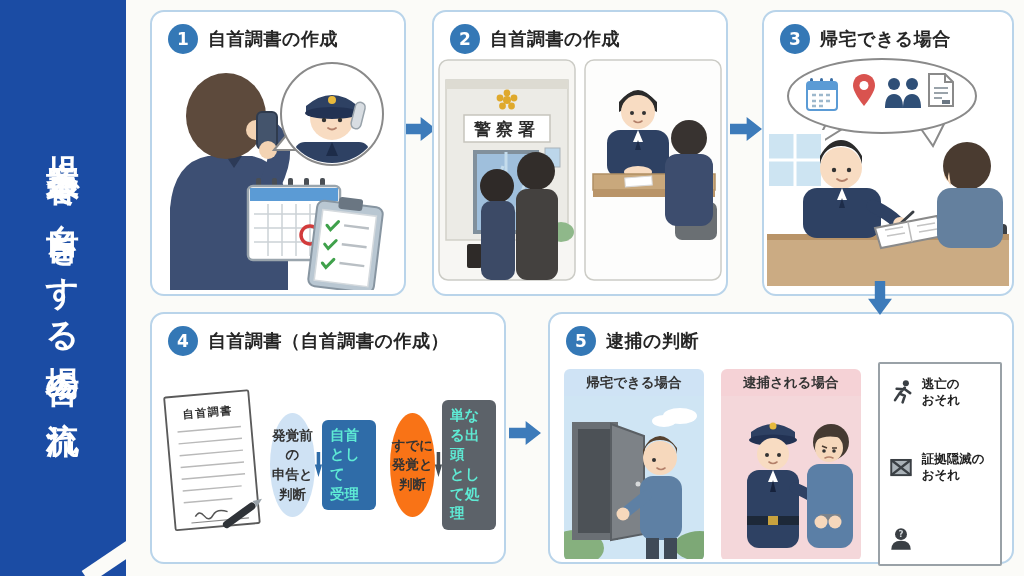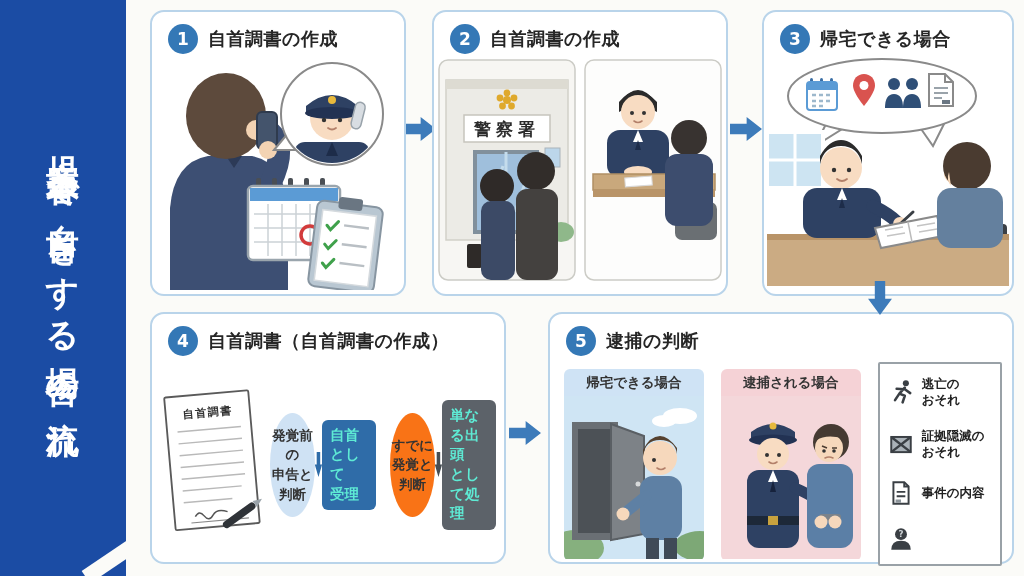--- a/index.html
+++ b/index.html
@@ -383,29 +383,20 @@
         <div class="crit-row">
           <svg width="26" height="26" viewBox="0 0 24 24">
             <rect x="3" y="5.5" width="18" height="14" fill="#aab2b8" stroke="#3a3f44" stroke-width="1.8"></rect>
             <path d="M3 5.5 L21 19.5 M21 5.5 L3 19.5" stroke="#3a3f44" stroke-width="2.2"></path>
           </svg>
           <div class="crit-label">証拠隠滅の
 おそれ</div>
         </div>
         <div class="crit-row">
           <svg width="26" height="26" viewBox="0 0 24 24">
-            <path d="M5 2 H15 L19 6 V22 H5 Z" fill="#fff" stroke="#3a3f44" stroke-width="1.8"></path>
-            <path d="M15 2 V6 H19" fill="none" stroke="#3a3f44" stroke-width="1.8"></path>
-            <path d="M8 11 H16 M8 15 H16" stroke="#3a3f44" stroke-width="1.7"></path>
-            <rect x="7" y="18" width="5" height="3" fill="#8d959b"></rect>
-          </svg>
-          <div class="crit-label">事件の内容</div>
-        </div>
-        <div class="crit-row">
-          <svg width="26" height="26" viewBox="0 0 24 24">
             <circle cx="12" cy="7.5" r="5.5" fill="#3a3f44"></circle>
             <path d="M3 22 Q3 13.5 12 13.5 Q21 13.5 21 22 Z" fill="#3a3f44"></path>
             <text x="12" y="10.2" font-size="8" font-weight="bold" fill="#cfd4d8" text-anchor="middle">?</text>
           </svg>
         </div>
       </div>
 
     </div>
   </section>
 

